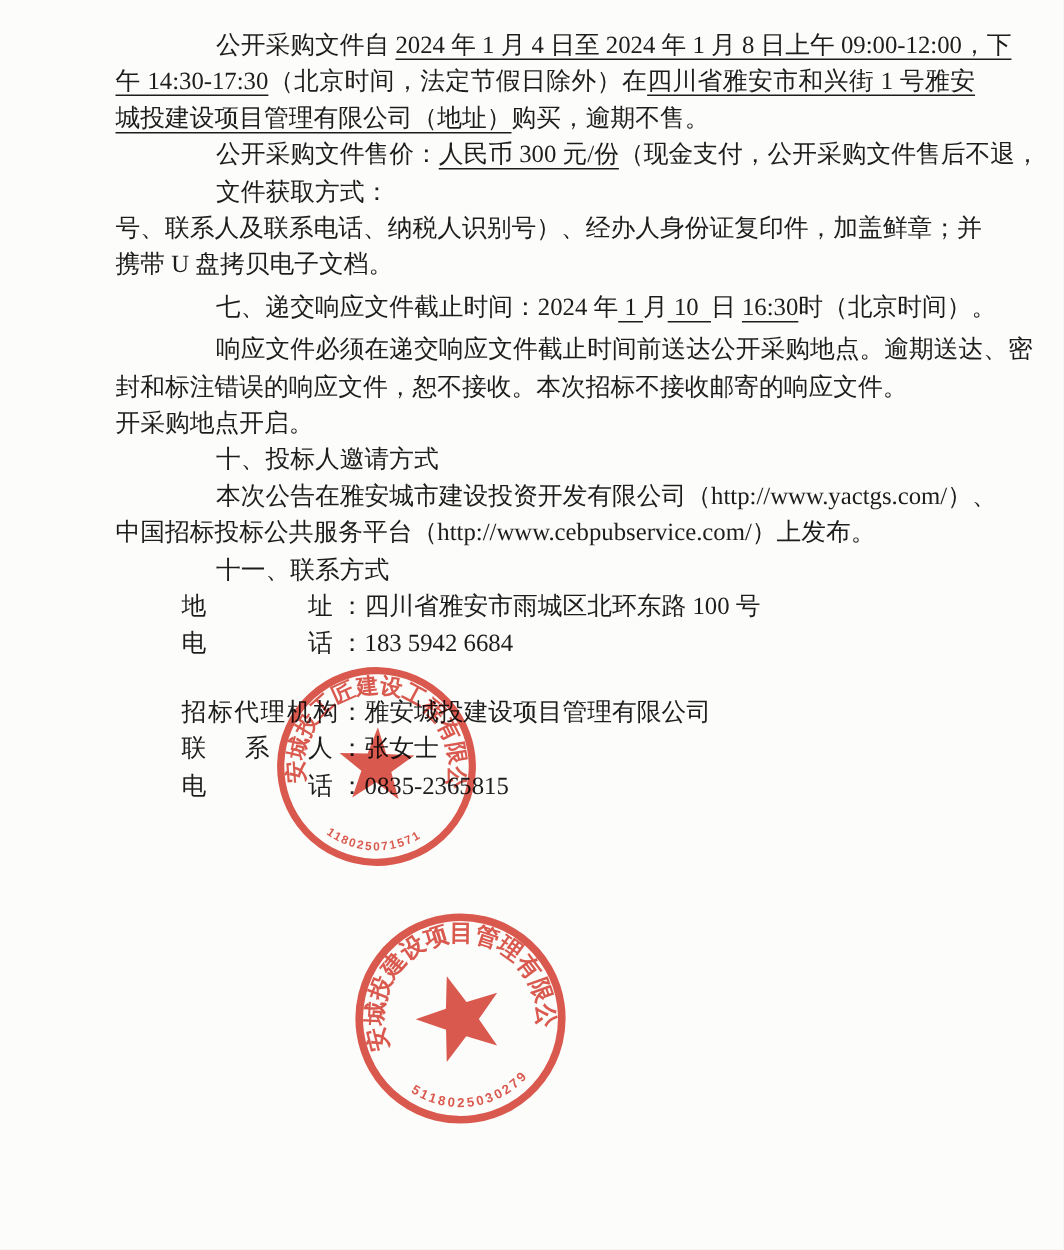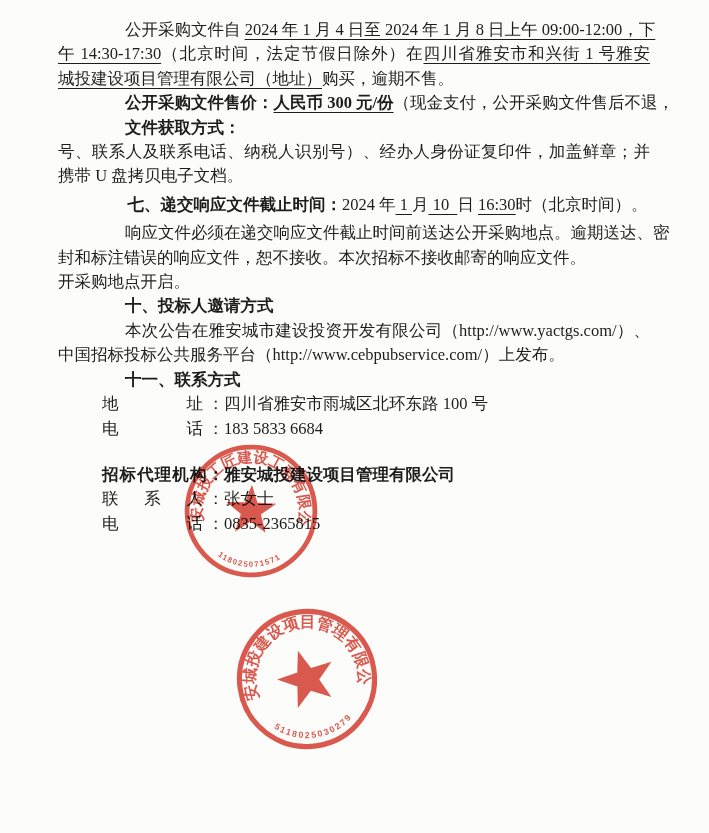--- a/index.html
+++ b/index.html
@@ -6,24 +6,24 @@
   body{width:709px;height:833px;overflow:hidden;background:#e8e8e6;}
   .page{
     position:relative;width:709px;height:833px;background:#fcfcfa;
     font-family:"Liberation Serif","DejaVu Serif",serif;
     color:#1d1d1d;overflow:hidden;
   }
   .doc{
     position:absolute;left:58px;top:18px;width:592px;
     font-size:16.5px;line-height:24.4px;
   }
-  .ln{white-space:nowrap;min-height:24.4px;}
+  .ln{white-space:nowrap;min-height:24.4px;margin-left:19px;}
   .fill{text-align:justify;text-align-last:justify;}
   .ind{text-indent:67px;}
-  .b{font-weight:bold;}
+  .b{font-weight:normal;}
   .u{text-decoration:underline;text-underline-offset:4px;text-decoration-thickness:1px;}
   .mt1{margin-top:4px;text-align:center;}
   .mt2{margin-top:6px;}
   .ct{padding-left:44px;}
   .gap{margin-top:22px;}
   .lbl{display:inline-block;width:122px;text-align:justify;text-align-last:justify;white-space:nowrap;}
   .seal{
     position:absolute;mix-blend-mode:multiply;opacity:.84;color:#d63a2e;
     pointer-events:none;
   }
@@ -46,21 +46,21 @@
       <div class="ln"><span class="">携带 U 盘拷贝电子文档。</span></div>
       <div class="ln ind mt1"><span class="b">七、递交响应文件截止时间：</span><span class="">2024 年</span><span class="u">&nbsp;1&nbsp;</span><span class="">月</span><span class="u">&nbsp;10&nbsp;&nbsp;</span><span class="">日 </span><span class="u">16:30</span><span class="">时（北京时间）。</span></div>
       <div class="ln ind fill mt1"><span class="">响应文件必须在递交响应文件截止时间前送达公开采购地点。逾期送达、密</span></div>
       <div class="ln"><span class="">封和标注错误的响应文件，恕不接收。本次招标不接收邮寄的响应文件。</span></div>
       <div class="ln"><span class="">开采购地点开启。</span></div>
       <div class="ln ind"><span class="b">十、投标人邀请方式</span></div>
       <div class="ln ind fill"><span class="">本次公告在雅安城市建设投资开发有限公司（http://www.yactgs.com/）、</span></div>
       <div class="ln"><span class="">中国招标投标公共服务平台（http://www.cebpubservice.com/）上发布。</span></div>
       <div class="ln ind"><span class="b">十一、联系方式</span></div>
       <div class="ln ct"><span class="lbl">地　　　址：</span><span class="">四川省雅安市雨城区北环东路 100 号</span></div>
-      <div class="ln ct"><span class="lbl">电　　　话：</span><span class="">183 5833 6684</span></div>
+      <div class="ln ct"><span class="lbl">电　　　话：</span><span class="">183 5942 6684</span></div>
       <div class="ln ct gap"><span class="b lbl">招标代理机构：</span><span class="b">雅安城投建设项目管理有限公司</span></div>
       <div class="ln ct"><span class="lbl">联　系　人：</span><span class="">张女士</span></div>
       <div class="ln ct"><span class="lbl">电　　　话：</span><span class="">0835-2365815</span></div>
     </div>
 
   <svg class="seal seal-bidder" viewBox="0 0 160 160" aria-hidden="true">
     <ellipse cx="80" cy="80" rx="73" ry="73" fill="none" stroke="currentColor" stroke-width="5.5"></ellipse>
     <path id="s1name" d="M 27.4 99.2 A 56 56 0 1 1 132.6 99.2" fill="none"></path>
     <text font-size="17" font-weight="bold">
       <textPath href="#s1name" startOffset="50%" text-anchor="middle">雅安城投工匠建设工程有限公司</textPath>

